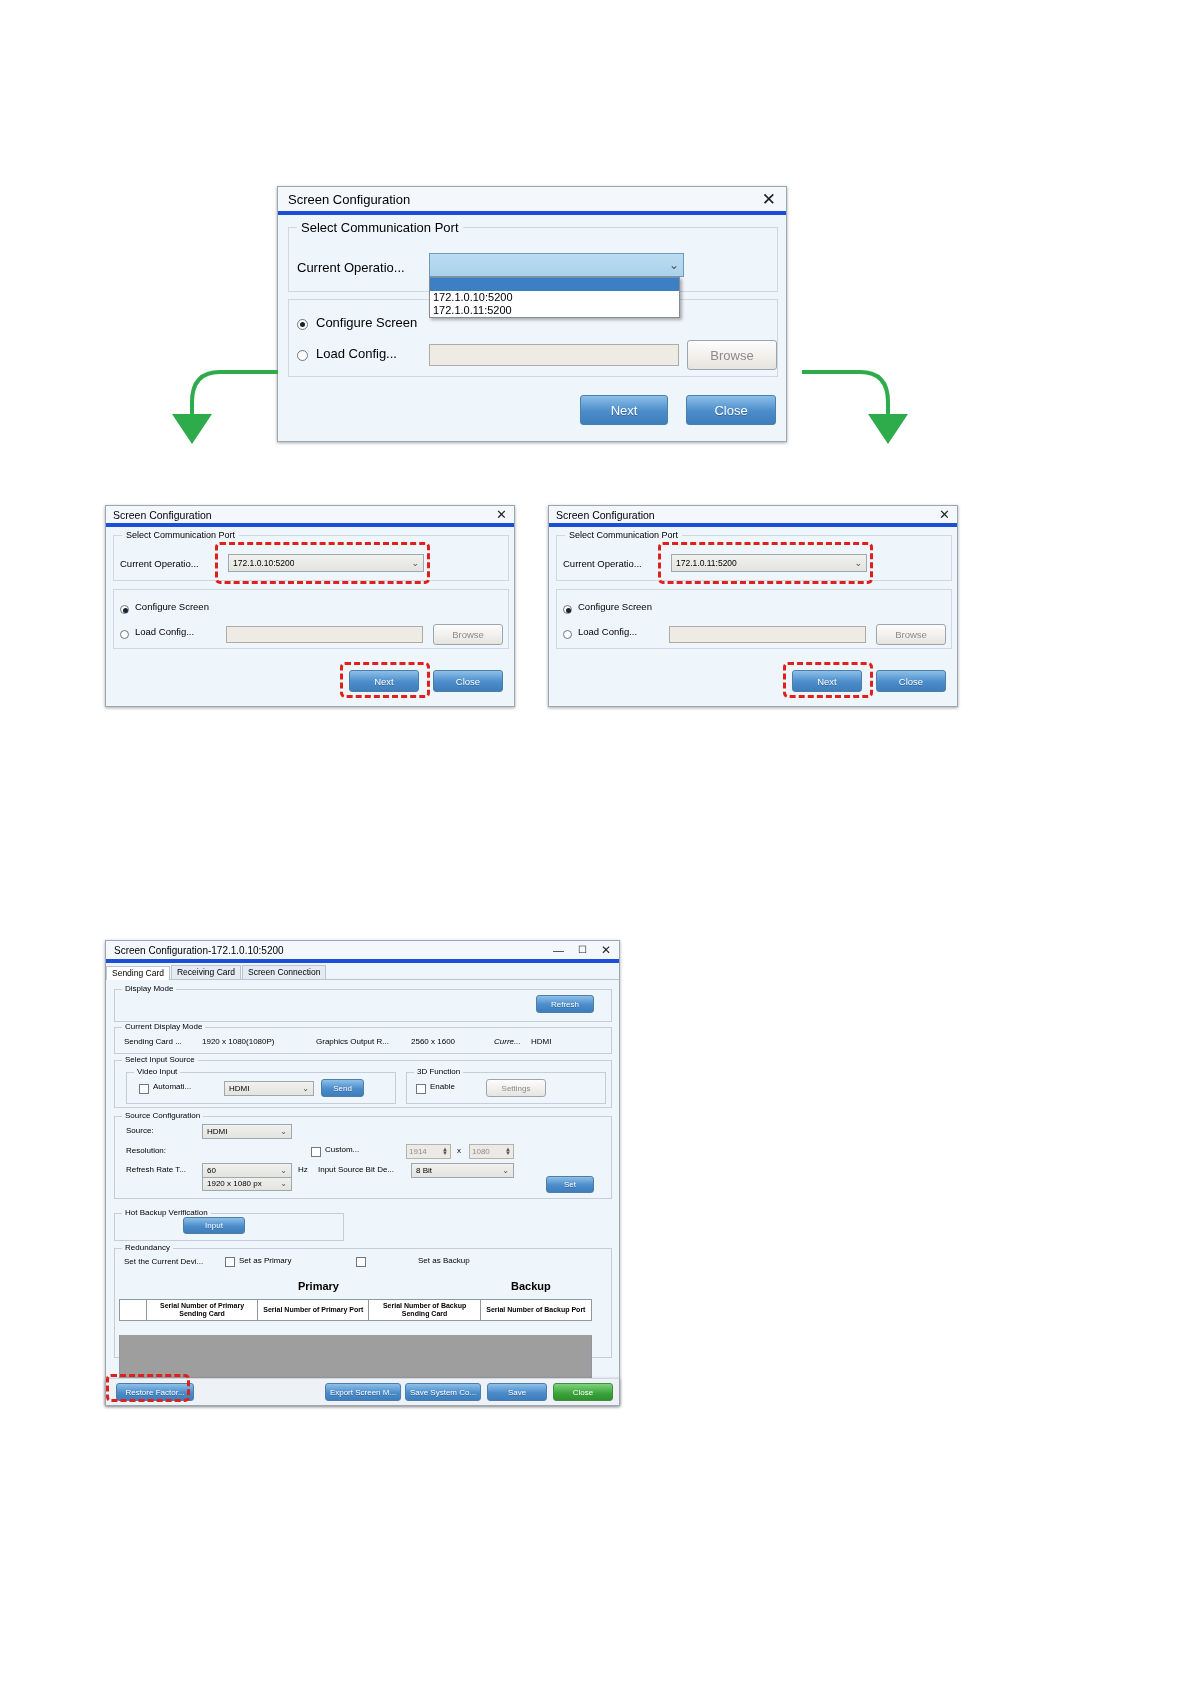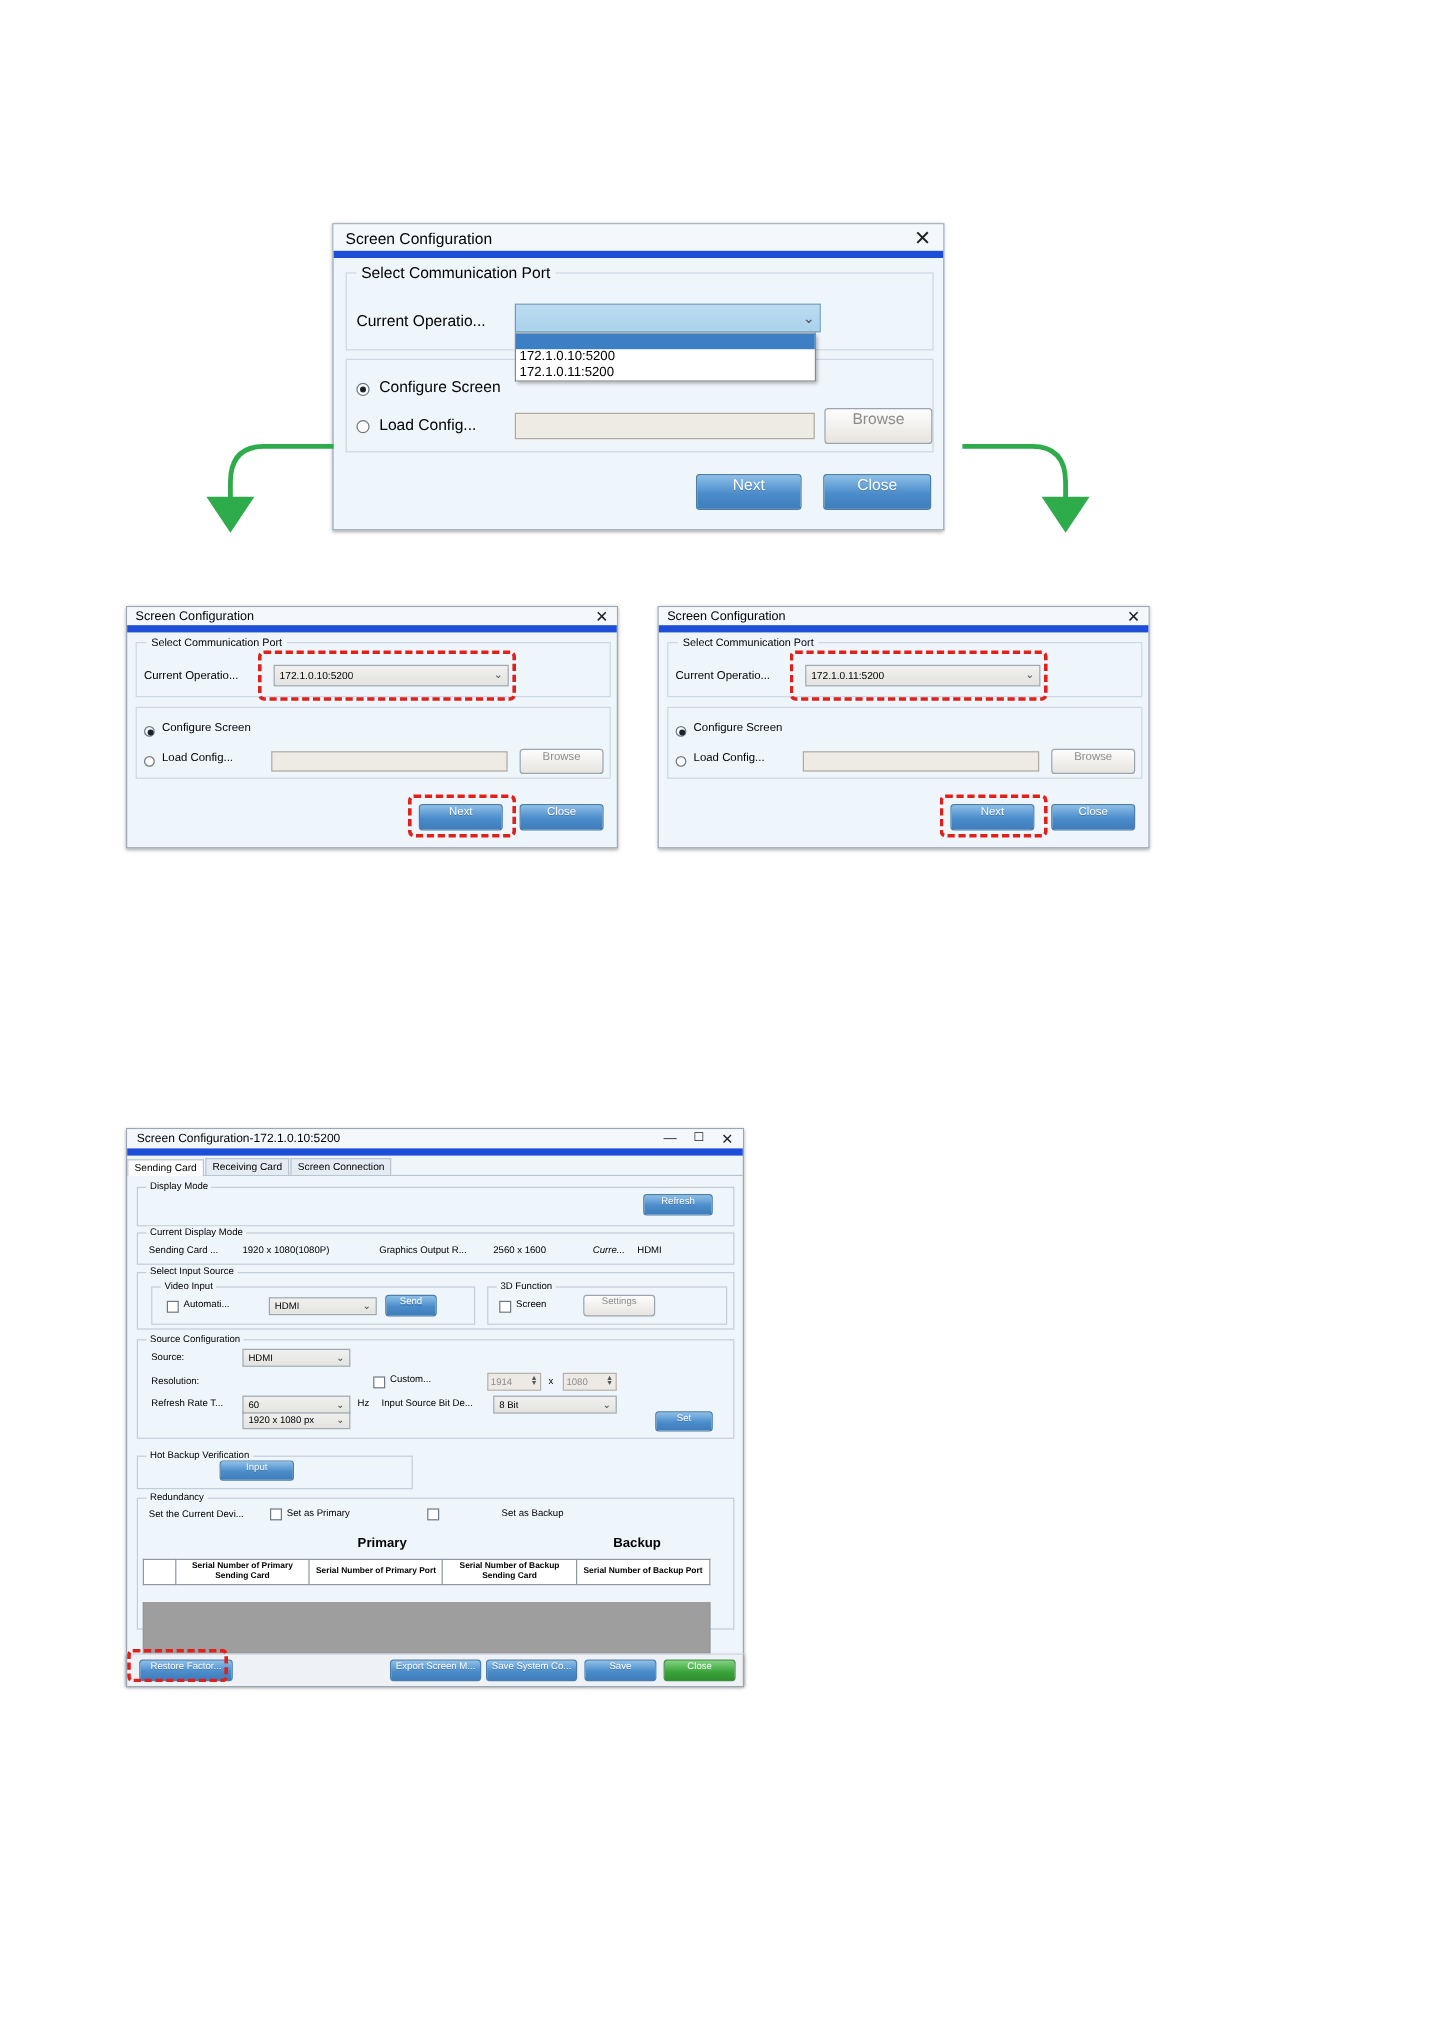--- a/index.html
+++ b/index.html
@@ -1,39 +1,39 @@
 <!DOCTYPE html>
 <html><head>
 <meta charset="utf-8">
 <style>
   html,body{margin:0;padding:0;background:#fff;}
   body{width:1191px;height:1684px;position:relative;font-family:"Liberation Sans",sans-serif;color:#000;overflow:hidden;}
 
   
   .dlg{position:absolute;background:#eef5fb;border:1px solid #9aa7b4;box-shadow:0 1px 3px rgba(0,0,0,.35);box-sizing:border-box;}
-  .dlg-title{display:flex;align-items:center;justify-content:space-between;background:#f4f8fc;border-bottom:6px solid #1d4ed8;box-sizing:border-box;}
+  .dlg-title{display:flex;align-items:center;justify-content:space-between;background:#f4f8fc;border-bottom:4px solid #1d4ed8;box-sizing:border-box;}
   .dlg-title .t{white-space:nowrap;overflow:hidden;}
   .winbtns{display:flex;align-items:center;gap:14px;}
   .winbtn{display:inline-block;color:#222;line-height:1;}
 
   .group{position:absolute;border:1px solid #cdd8e3;background:#eef5fb;box-sizing:border-box;}
   .group>.legend{position:absolute;top:-8px;left:8px;background:#eef5fb;padding:0 4px;white-space:nowrap;}
 
   .lbl{position:absolute;white-space:nowrap;}
 
   .combo{position:absolute;box-sizing:border-box;border:1px solid #9fa8b0;background:linear-gradient(#f0f0ee,#e3e3e0);display:flex;align-items:center;justify-content:space-between;padding:0 4px;}
   .combo.blue{background:linear-gradient(#bcdcf0,#a9d2ec);border-color:#6f9bbb;}
   .combo .cv{white-space:nowrap;overflow:hidden;}
   .caret{font-family:"DejaVu Sans",sans-serif;color:#4a5560;line-height:1;}
 
   .txtbox{position:absolute;box-sizing:border-box;border:1px solid #b0aaa2;background:#eeeae4;}
   .spin{position:absolute;box-sizing:border-box;border:1px solid #b7b2ab;background:#edeae6;display:flex;align-items:center;justify-content:space-between;padding:0 2px;color:#8d8d8d;}
   .spin .ar{display:flex;flex-direction:column;line-height:.55;font-size:6px;color:#555;}
 
-  .btn{position:absolute;box-sizing:border-box;border:1px solid #9aa5ae;border-radius:3px;background:linear-gradient(#fdfdfd,#e7e4df);display:flex;align-items:flex-start;justify-content:center;color:#555;}
+  .btn{position:absolute;box-sizing:border-box;border:1px solid #9aa5ae;border-radius:3px;background:linear-gradient(#fdfdfd,#e7e4df);display:flex;align-items:center;justify-content:center;color:#555;}
   .btn.blue{border-color:#4d7ea8;background:linear-gradient(#8dc0e8,#4b8ccb 55%,#3f7dbb);color:#fff;text-shadow:0 1px 0 rgba(0,0,0,.25);}
   .btn.green{border-color:#3f8f3f;background:linear-gradient(#7fd27f,#39a339 60%,#2f8f2f);color:#fff;}
   .btn.gray{color:#8b8b8b;}
 
   .radio{position:absolute;width:11px;height:11px;border-radius:50%;border:1px solid #6d7880;background:#fff;box-sizing:border-box;}
   .radio.on::after{content:"";position:absolute;left:2px;top:2px;width:5px;height:5px;border-radius:50%;background:#19232b;}
   .chk{position:absolute;width:10px;height:10px;border:1px solid #6d7880;background:#fff;box-sizing:border-box;}
 
   
   .hl{position:absolute;border:3px dashed #e0201b;border-radius:5px;box-sizing:border-box;pointer-events:none;}
@@ -244,21 +244,21 @@
     <span class="caret" style="font-size:8px;">⌄</span>
   </div>
   <div class="btn blue" style="left:215px;top:138px;width:43px;height:18px;font-size:8px;">
     <span>Send</span>
   </div>
 
   <div class="gbox" style="left:300px;top:131px;width:200px;height:32px;">
     <span class="lg">3D Function</span>
   </div>
   <span class="chk" style="left:310px;top:143px;"></span>
-  <span class="lbl sm" style="left:324px;top:141px;">Screen</span>
+  <span class="lbl sm" style="left:324px;top:141px;">Enable</span>
   <div class="btn gray" style="left:380px;top:138px;width:60px;height:18px;font-size:8px;">
     <span>Settings</span>
   </div>
 
   <div class="gbox" style="left:8px;top:175px;width:498px;height:83px;">
     <span class="lg">Source Configuration</span>
   </div>
   <span class="lbl sm" style="left:20px;top:185px;">Source:</span>
   <div class="combo" style="left:96px;top:183px;width:90px;height:15px;">
     <span class="cv sm">HDMI</span>

